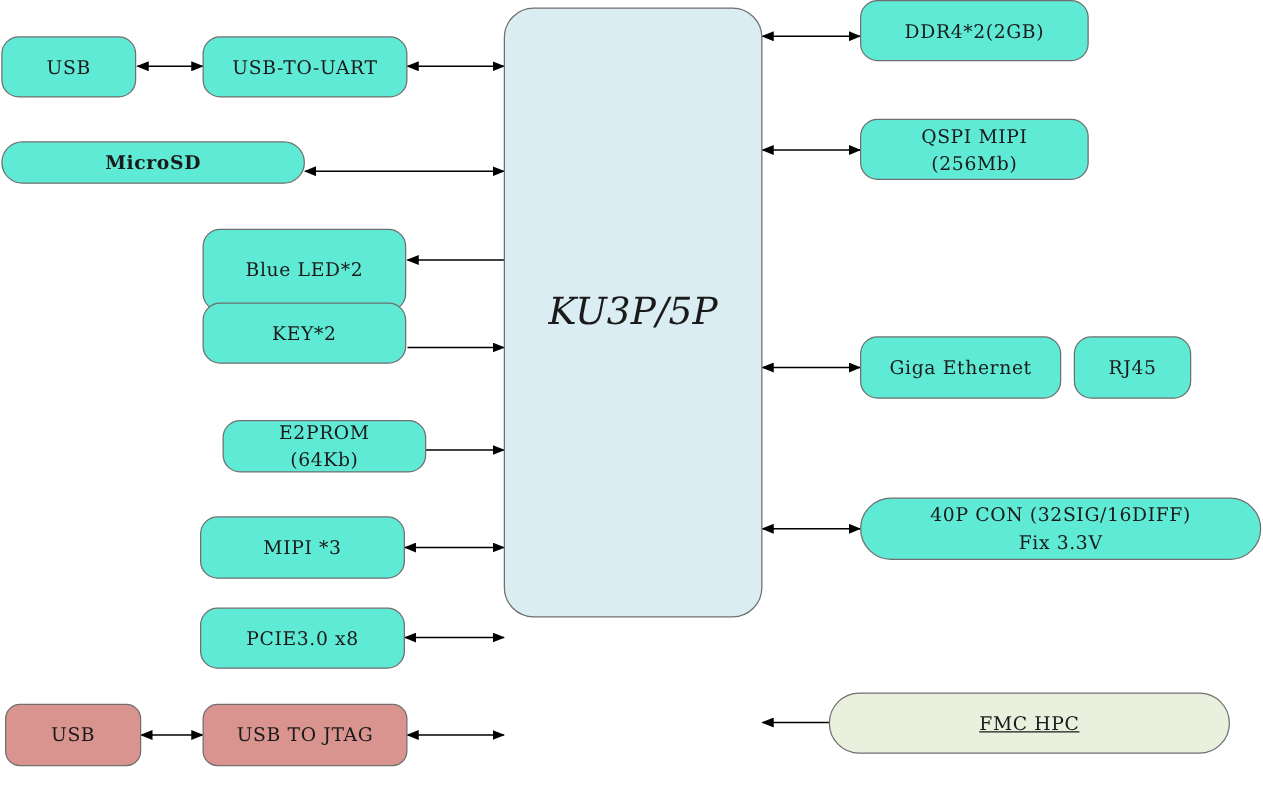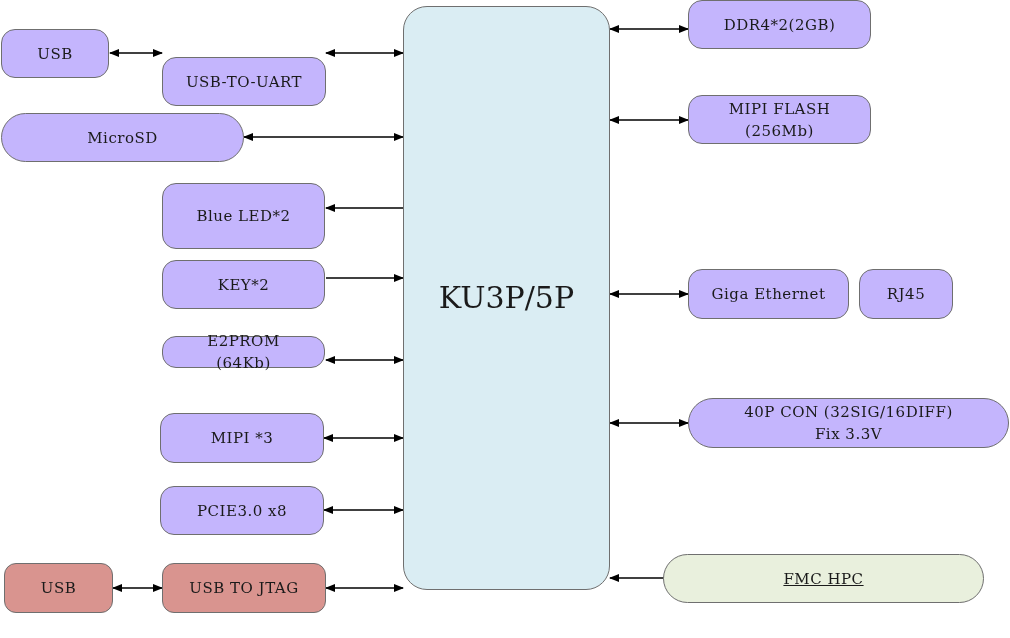--- a/index.html
+++ b/index.html
@@ -1,21 +1,21 @@
 <!DOCTYPE html>
 <html><head>
 <meta charset="utf-8">
 <style>
   html, body { margin: 0; padding: 0; background: #ffffff; }
   body { width: 1010px; height: 638px; position: relative; overflow: hidden;
          font-family: "DejaVu Serif", "Liberation Serif", serif; color: #1a1a1a; }
   .box { position: absolute; box-sizing: border-box; border: 1px solid #6f6f6f;
          display: flex; align-items: center; justify-content: center; text-align: center;
          font-size: 15px; line-height: 22px; white-space: pre-line; letter-spacing: 0.5px; }
-  .yellow { background: #c4b5fd; border-radius: 14px; }
+  .yellow { background: #5eead4; border-radius: 14px; }
   .pill { border-radius: 26px; }
   .red { background: #d9948f; border-radius: 12px; }
   .green { background: #e9f0dd; border-radius: 26px; }
   .core { background: #daedf3; border-radius: 24px; font-size: 30px; letter-spacing: 0; }
   svg.wires { position: absolute; left: 0; top: 0; }
 </style>
 </head>
 <body>
 
 <svg class="wires" width="1010" height="638">
@@ -37,34 +37,34 @@
   <line x1="326" y1="588" x2="403" y2="588" stroke="#000" stroke-width="1.3" marker-start="url(#ah)" marker-end="url(#ah)"></line>
 
   <line x1="610" y1="29" x2="688" y2="29" stroke="#000" stroke-width="1.3" marker-start="url(#ah)" marker-end="url(#ah)"></line>
   <line x1="610" y1="120" x2="688" y2="120" stroke="#000" stroke-width="1.3" marker-start="url(#ah)" marker-end="url(#ah)"></line>
   <line x1="610" y1="294" x2="688" y2="294" stroke="#000" stroke-width="1.3" marker-start="url(#ah)" marker-end="url(#ah)"></line>
   <line x1="871" y1="294" x2="904" y2="294" stroke="#000" stroke-width="1.3" marker-start="url(#ah)" marker-end="url(#ah)"></line>
   <line x1="610" y1="423" x2="688" y2="423" stroke="#000" stroke-width="1.3" marker-start="url(#ah)" marker-end="url(#ah)"></line>
   <line x1="610" y1="578" x2="688" y2="578" stroke="#000" stroke-width="1.3" marker-start="url(#ah)" marker-end="url(#ah)"></line>
 </svg>
 
-<div class="box core" style="left:403px; top:6px; width:207px; height:584px;">KU3P/5P</div>
+<div class="box core" style="left:403px; top:6px; width:207px; height:488px;font-style:italic;">KU3P/5P</div>
 
 <div class="box yellow" style="left:1px; top:29px; width:108px; height:49px;">USB</div>
-<div class="box yellow" style="left:162px; top:29px; width:164px; height:49px;margin-top:28px;">USB-TO-UART</div>
-<div class="box yellow pill" style="left:1px; top:113px; width:243px; height:49px;">MicroSD</div>
+<div class="box yellow" style="left:162px; top:29px; width:164px; height:49px;">USB-TO-UART</div>
+<div class="box yellow pill" style="left:1px; top:113px; width:243px; height:34px;font-weight:bold;">MicroSD</div>
 <div class="box yellow" style="left:162px; top:183px; width:163px; height:66px;">Blue LED*2</div>
-<div class="box yellow" style="left:162px; top:260px; width:163px; height:49px;">KEY*2</div>
-<div class="box yellow" style="left:162px; top:336px; width:163px; height:32px;">E2PROM
+<div class="box yellow" style="left:162px; top:242px; width:163px; height:49px;">KEY*2</div>
+<div class="box yellow" style="left:178px; top:336px; width:163px; height:42px;">E2PROM
 (64Kb)</div>
 <div class="box yellow" style="left:160px; top:413px; width:164px; height:50px;">MIPI *3</div>
 <div class="box yellow" style="left:160px; top:486px; width:164px; height:49px;">PCIE3.0 x8</div>
 <div class="box red" style="left:4px; top:563px; width:109px; height:50px;">USB</div>
 <div class="box red" style="left:162px; top:563px; width:164px; height:50px;">USB TO JTAG</div>
 
 <div class="box yellow" style="left:688px; top:0px; width:183px; height:49px;">DDR4*2(2GB)</div>
-<div class="box yellow" style="left:688px; top:95px; width:183px; height:49px;">MIPI FLASH
+<div class="box yellow" style="left:688px; top:95px; width:183px; height:49px;">QSPI MIPI
 (256Mb)</div>
 <div class="box yellow" style="left:688px; top:269px; width:161px; height:50px;">Giga Ethernet</div>
 <div class="box yellow" style="left:859px; top:269px; width:94px; height:50px;">RJ45</div>
 <div class="box yellow pill" style="left:688px; top:398px; width:321px; height:50px;">40P CON (32SIG/16DIFF)
 Fix 3.3V</div>
 <div class="box green" style="left:663px; top:554px; width:321px; height:49px;text-decoration:underline;">FMC HPC</div>
 
 </body></html>

